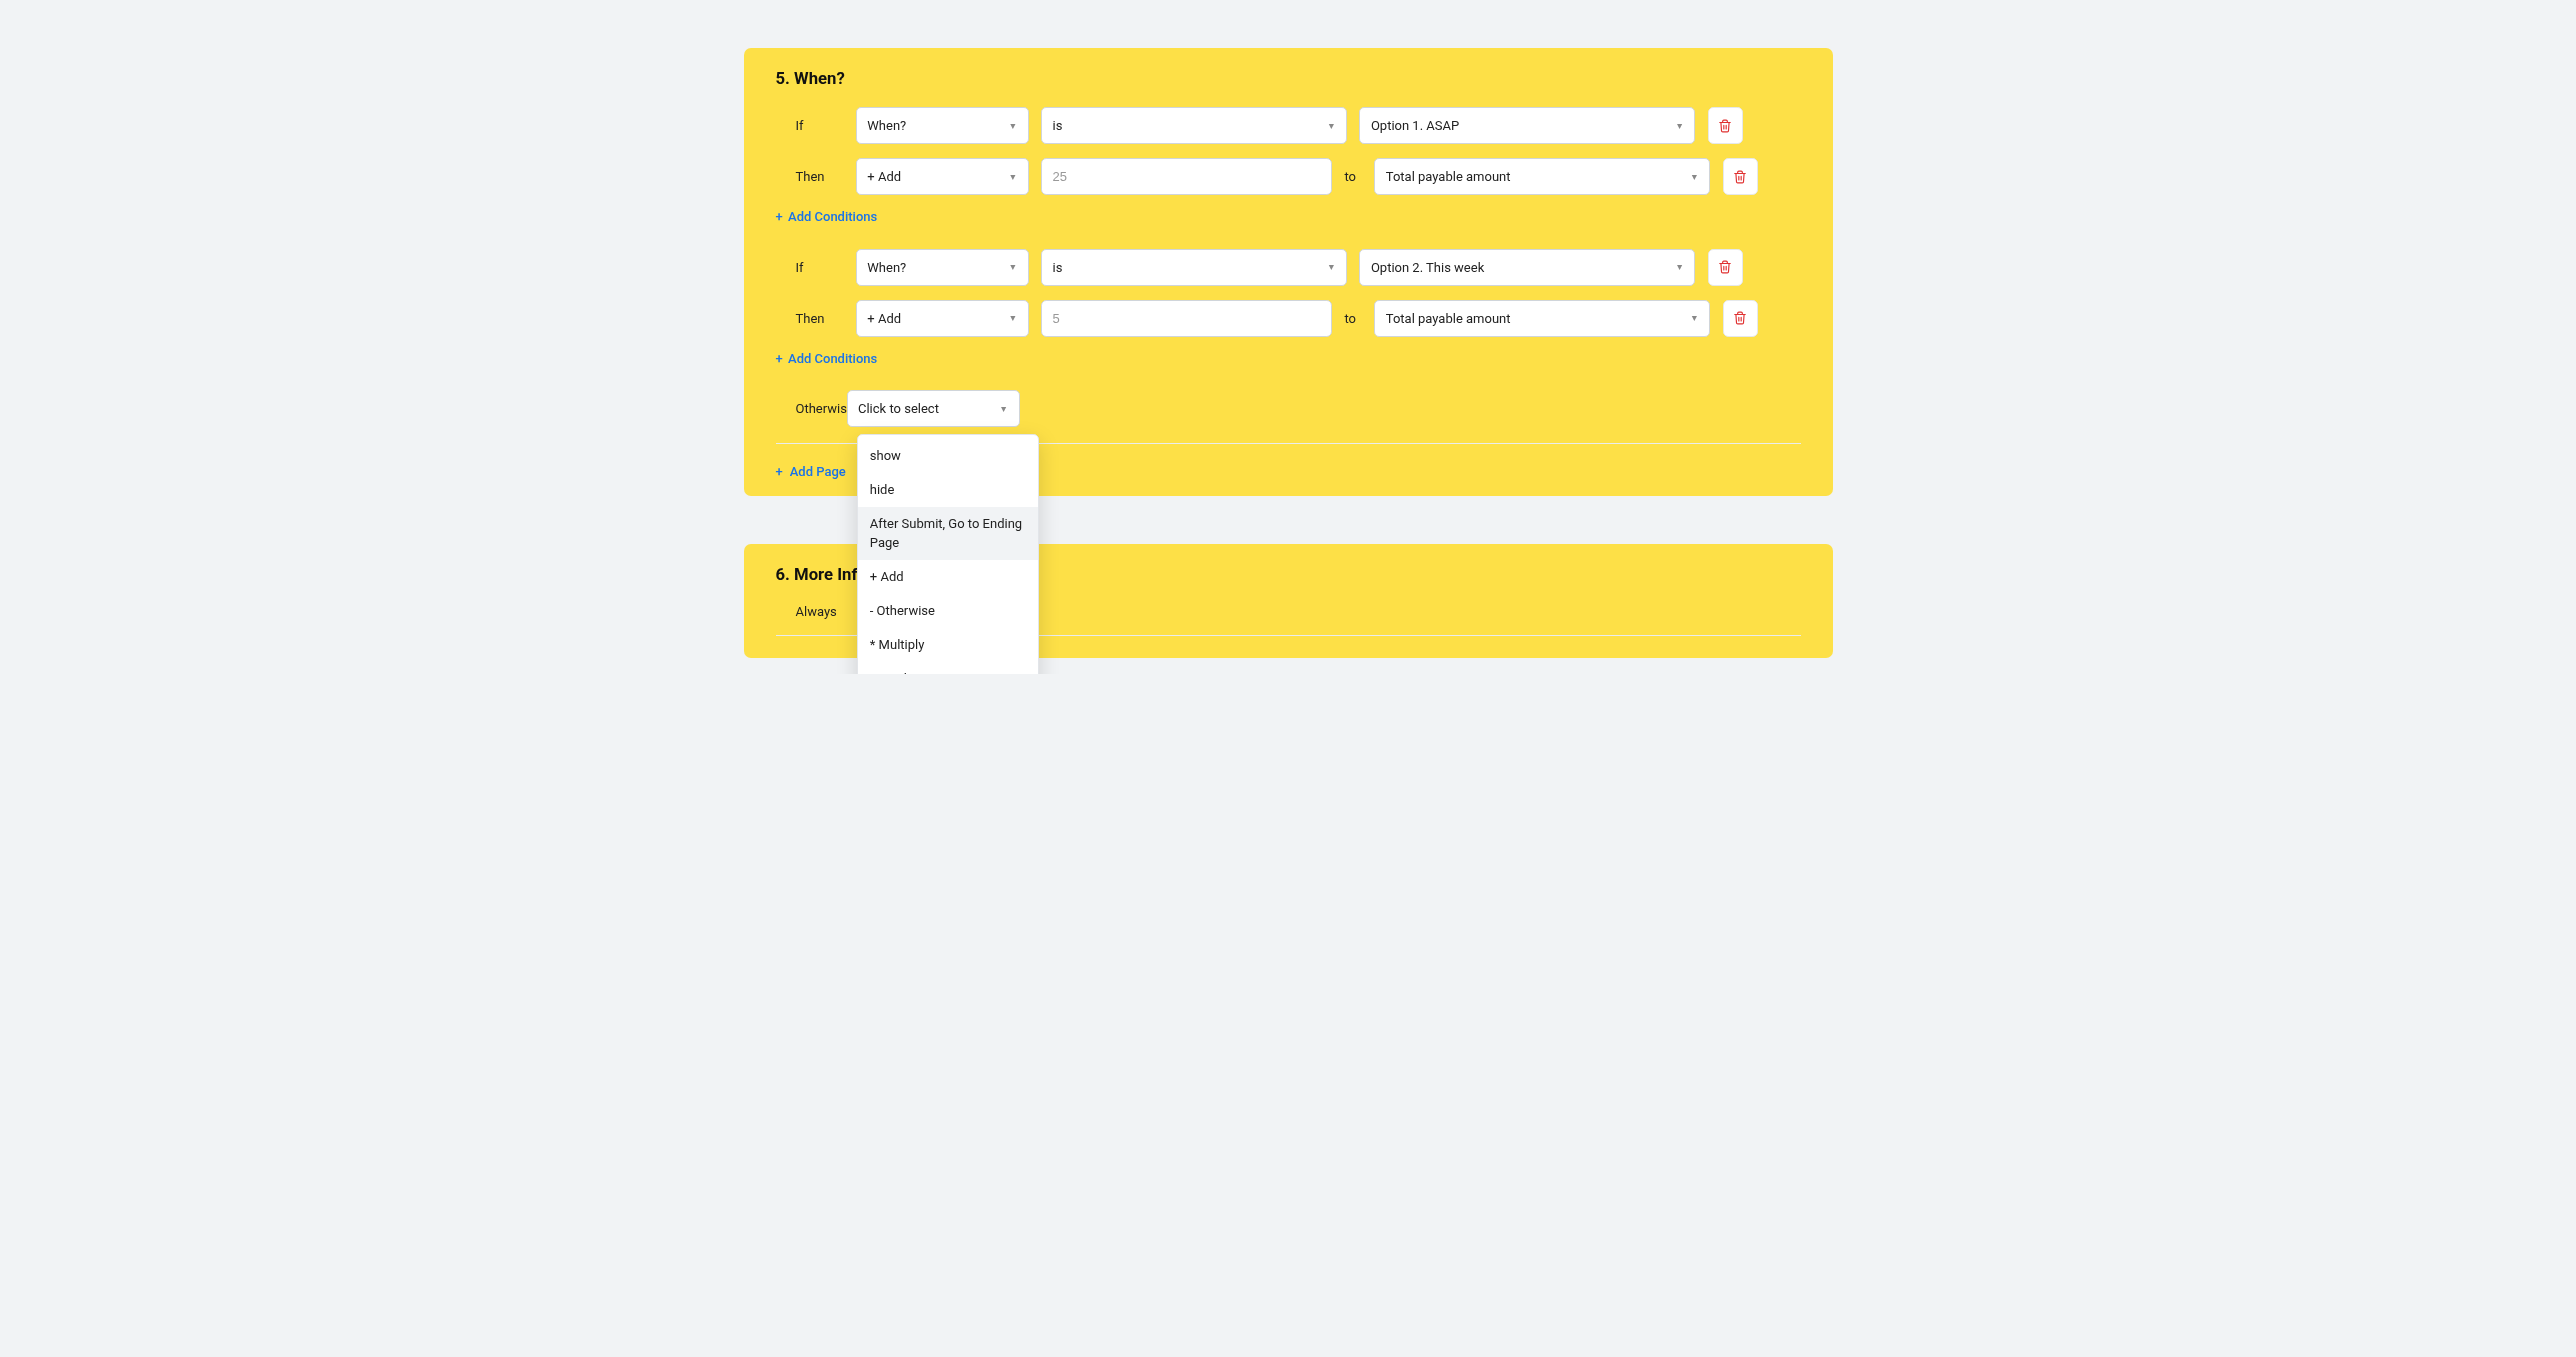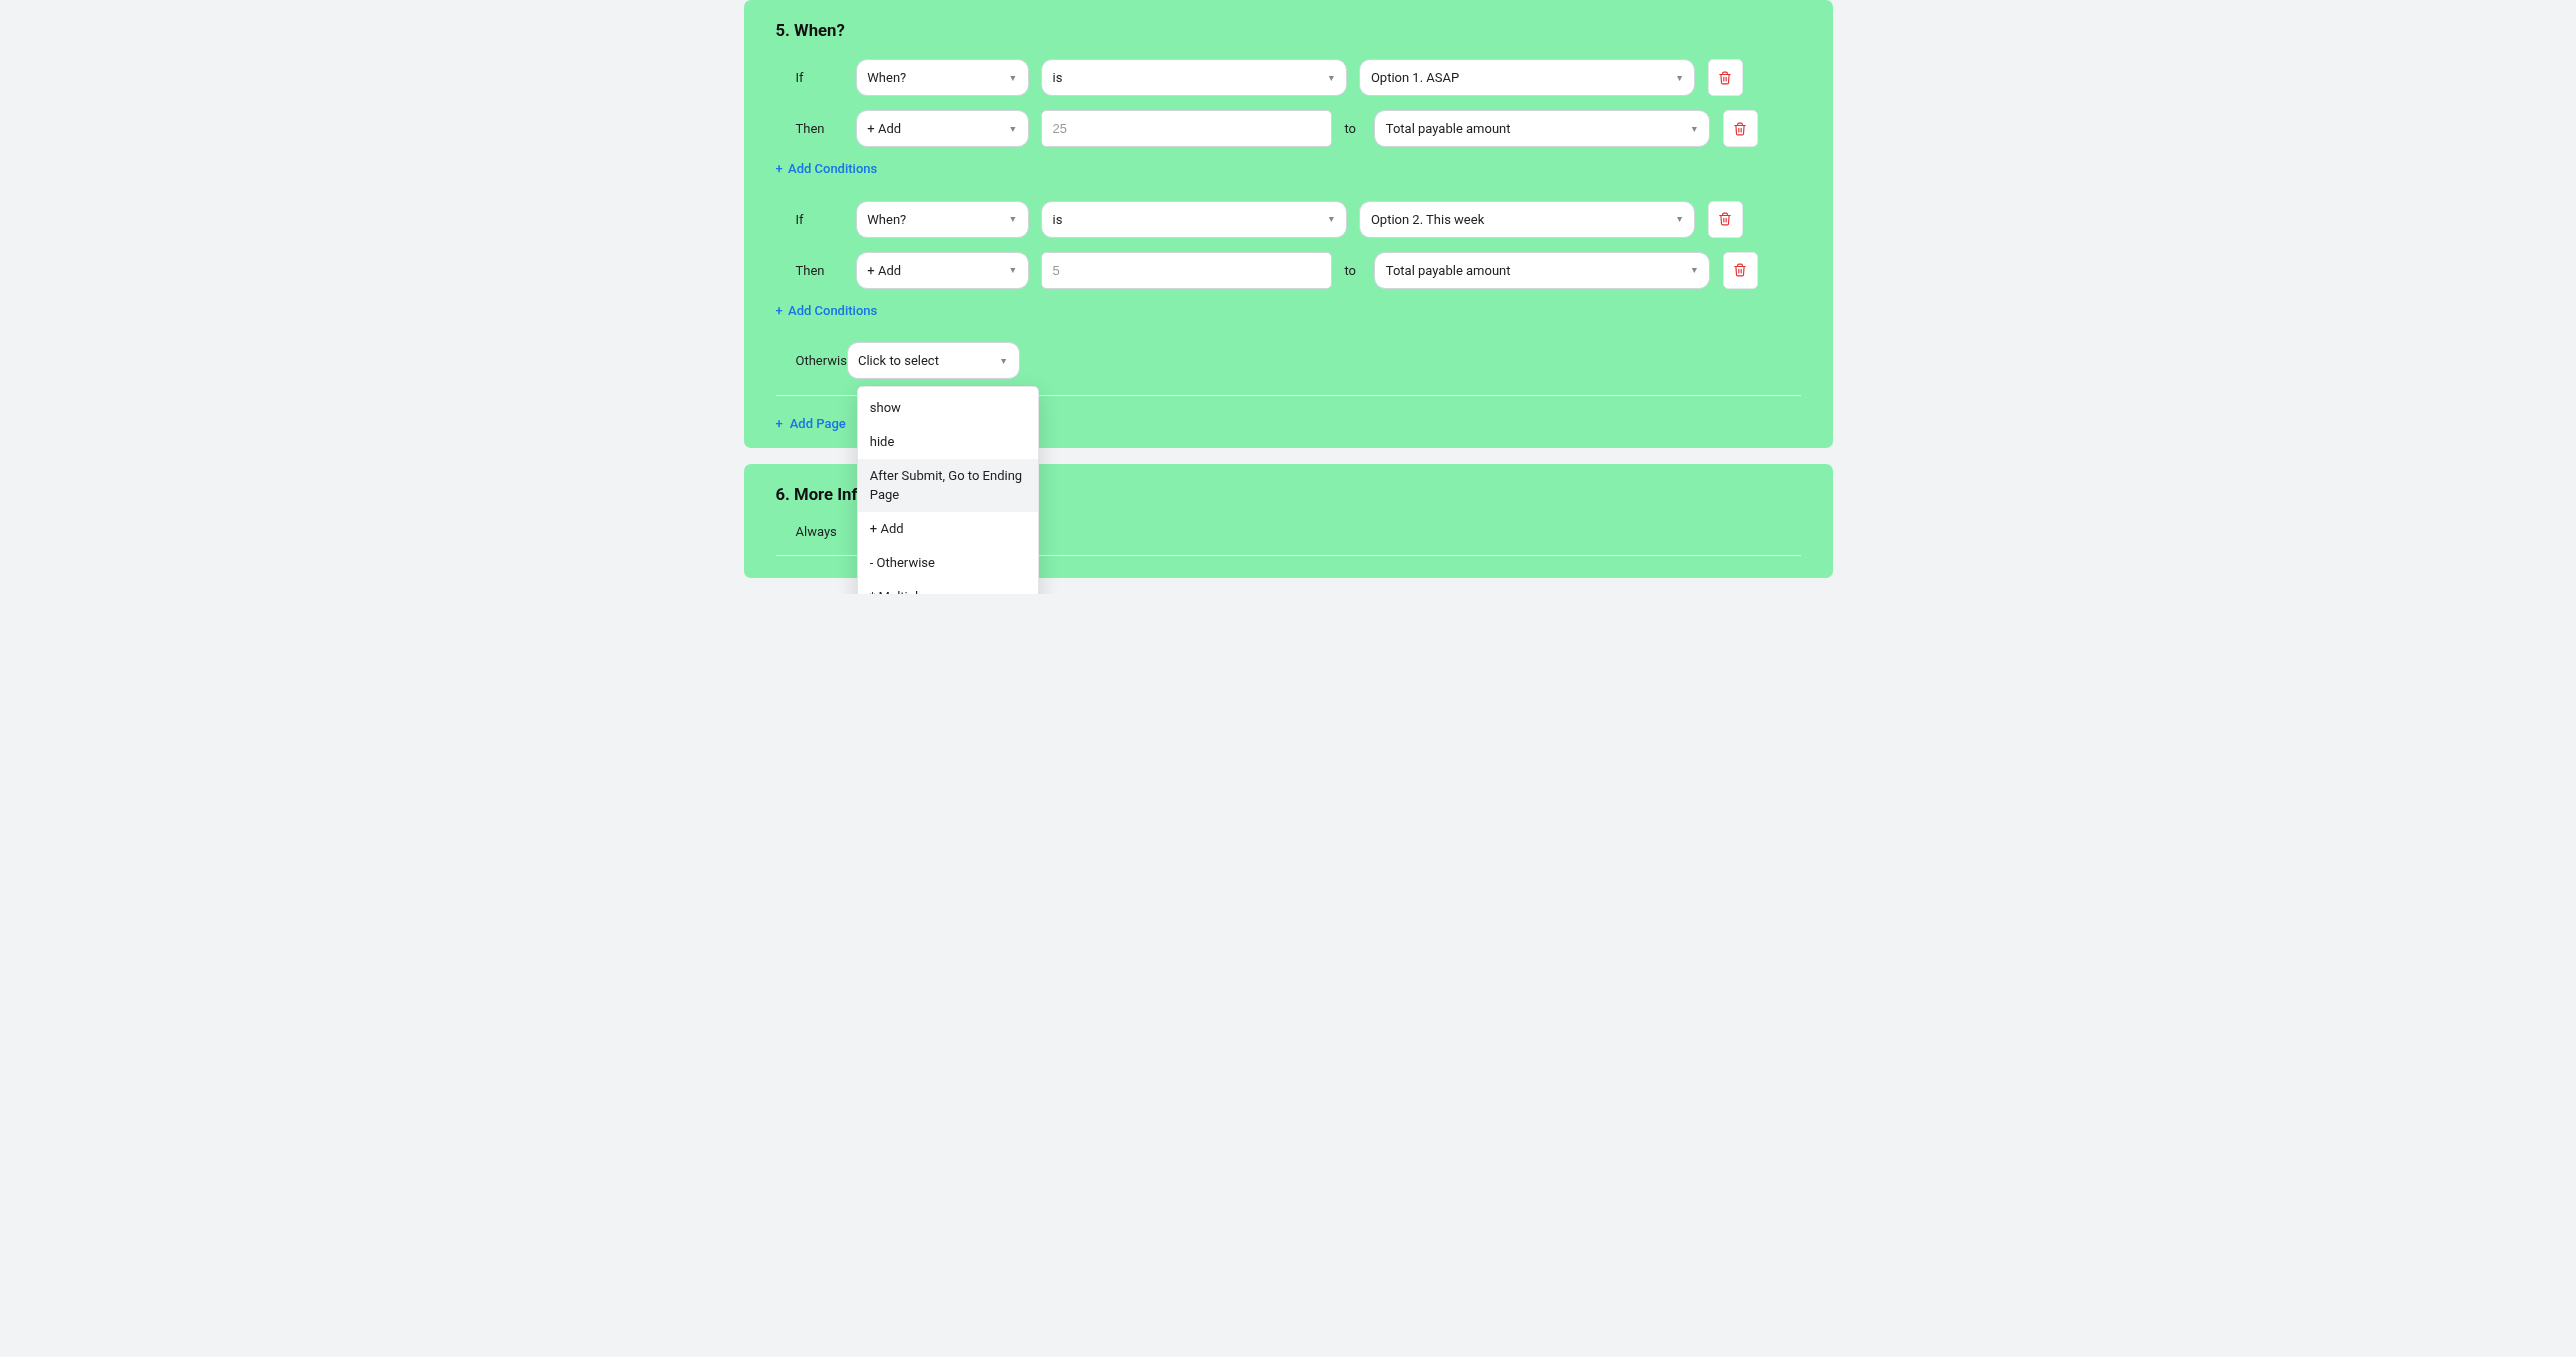--- a/index.html
+++ b/index.html
@@ -8,24 +8,25 @@
       background: #f1f3f5;
       color: #1a1a1a;
       font-size: 14px;
     }
     .page {
       max-width: 1089px;
       margin: 0 auto;
       padding: 0;
     }
     .card {
-      background: #86efac;
+      background: #fde047;
       border-radius: 7px;
       padding: 21px 32px 10.5px 32px;
       margin-bottom: 16px;
+      margin-top: 48px;
     }
     .section-title {
       font-size: 16.7px;
       font-weight: 700;
       margin-bottom: 19.3px;
       color: #111;
     }
     .row {
       display: flex;
       align-items: center;
@@ -37,21 +38,21 @@
       flex-shrink: 0;
       font-size: 13px;
       color: #222;
       padding-left: 20px;
     }
     .select {
       display: flex;
       align-items: center;
       justify-content: space-between;
       border: 0.9px solid #d0d5da;
-      border-radius: 11px;
+      border-radius: 5px;
       padding: 8px 10.5px;
       height: 37px;
       background: #fff;
       cursor: pointer;
       font-size: 13px;
       color: #222;
     }
     .select .caret {
       color: #888;
       font-size: 8.8px;

